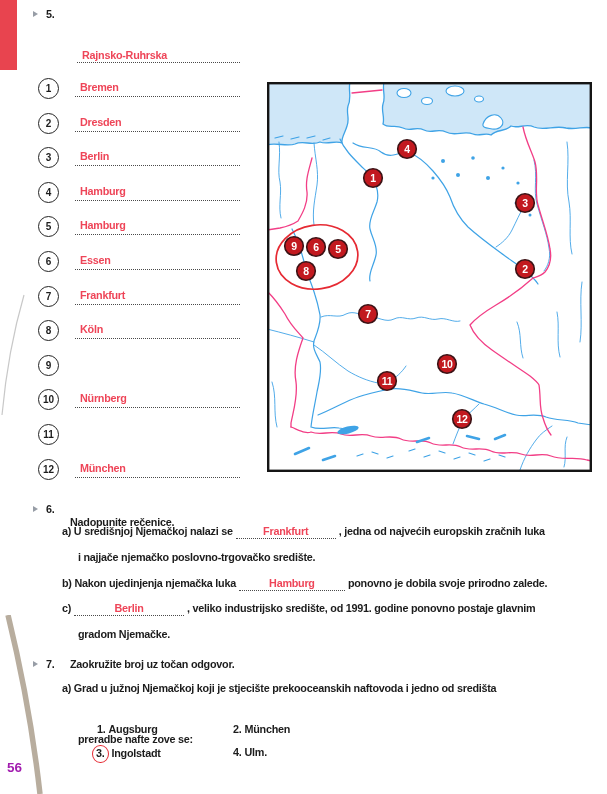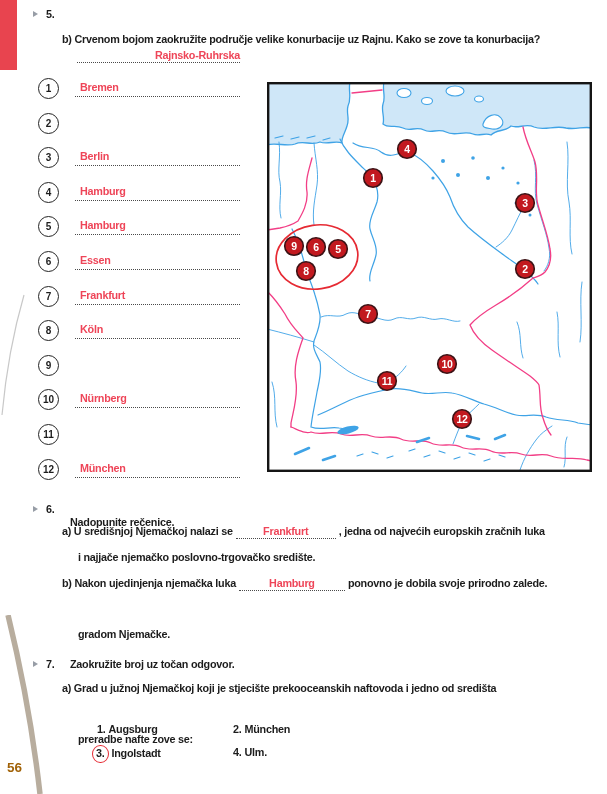--- a/index.html
+++ b/index.html
@@ -6,21 +6,21 @@
   .page{position:relative;width:607px;height:794px;background:#fff;overflow:hidden;
         font-family:"Liberation Sans",sans-serif;color:#1c1c1c;font-weight:bold;
         font-size:10.8px;letter-spacing:-0.25px}
   .row{position:absolute;white-space:nowrap;line-height:15px;height:15px}
   .accent-bar{position:absolute;left:0;top:0;width:17px;height:70px;background:var(--accent_bar)}
   .tri{position:absolute;width:0;height:0;border-left:5.5px solid #979da6;
        border-top:3.5px solid transparent;border-bottom:3.5px solid transparent}
   .ans{color:var(--answer_red)}
   .blank{display:inline-block;vertical-align:baseline;border-bottom:1.6px dotted #4a4a4a;
          text-align:center;height:14px;line-height:14px;margin:0 3px}
-  .blank.left{text-align:right;padding-left:5px}
+  .blank.left{text-align:left;padding-left:5px}
   .city-row{position:absolute;left:36px;width:230px;height:21px}
   .circle-num{position:absolute;left:2px;top:0;width:19px;height:19px;border:1.3px solid #242424;
               border-radius:50%;text-align:center;line-height:19px;font-size:10px;letter-spacing:0}
   .city-blank{position:absolute;left:39px;top:1px;width:160px;height:17px;line-height:16px;
               border-bottom:1.6px dotted #4a4a4a;padding-left:5px}
   .map-wrap{position:absolute;left:267px;top:82px;width:325px;height:390px}
   .sea{fill:var(--sea);stroke:var(--water);stroke-width:1.3}
   .isle{fill:#fff;stroke:var(--water);stroke-width:1.1}
   .river{fill:none;stroke:var(--water);stroke-width:1.2;stroke-linecap:round}
   .thin{stroke-width:0.9}
@@ -30,50 +30,50 @@
   .hatch{fill:none;stroke:var(--water);stroke-width:1.2;stroke-linecap:round}
   .frame{fill:none;stroke:#151515;stroke-width:2.4}
   .conur{fill:none;stroke:var(--circle_red);stroke-width:1.7}
   .marker-dot{fill:var(--marker_red);stroke:#3b1215;stroke-width:1.6}
   .marker-num{fill:#fff;font-family:"Liberation Sans",sans-serif;font-weight:bold;
               font-size:10.5px;text-anchor:middle}
   .optnum{margin-right:3px}
   .optnum.circled{display:inline-block;border:1.4px solid var(--circle_red);border-radius:50%;
                   padding:0 3px 1px 3px;margin-left:-5px}
   .deco{position:absolute;pointer-events:none}
-  .page-num{position:absolute;left:7px;top:760px;font-size:13.5px;letter-spacing:0;color:#a16207}
+  .page-num{position:absolute;left:7px;top:760px;font-size:13.5px;letter-spacing:0;color:#a21caf}
 </style>
 </head>
 <body>
 
 <div class="page">
 
   <div class="accent-bar"></div>
 
   <svg class="deco" style="left:0;top:290px" width="30" height="130">
     <path d="M24,5 Q8,60 2,125" fill="none" stroke="#c8c8c8" stroke-width="1.2"></path>
   </svg>
   <svg class="deco" style="left:0;top:615px" width="50" height="179">
     <path d="M8,0 Q30,90 40,179" fill="none" stroke="#b8ad9e" stroke-width="5.5"></path>
   </svg>
 
   <div class="tri" style="left:33px;top:11px"></div>
   <div class="row" style="left:46px;top:7px">5.</div>
-  <div class="row" style="left:62px;top:32px">b) Crvenom bojom zaokružite područje velike konurbacije uz Rajnu. Kako se zove ta konurbacija?</div>
   <div class="row" style="left:77px;top:48px">
     <span class="blank left" style="width:158px;margin:0"><span class="ans">Rajnsko-Ruhrska</span></span>
   </div>
 
   <div>
       <div class="city-row" style="top: 78px;">
         <span class="circle-num">1</span>
         <span class="city-blank"><span class="ans">Bremen</span></span>
       </div>
       <div class="city-row" style="top: 113px;">
         <span class="circle-num">2</span>
+        <span class="city-blank"><span class="ans">Dresden</span></span>
       </div>
       <div class="city-row" style="top: 147px;">
         <span class="circle-num">3</span>
         <span class="city-blank"><span class="ans">Berlin</span></span>
       </div>
       <div class="city-row" style="top: 182px;">
         <span class="circle-num">4</span>
         <span class="city-blank"><span class="ans">Hamburg</span></span>
       </div>
       <div class="city-row" style="top: 216px;">
@@ -191,20 +191,23 @@
   <div class="tri" style="left:33px;top:506px"></div>
   <div class="row" style="left:46px;top:502px">6.</div>
   <div class="row" style="left:70px;top:515px">Nadopunite rečenice.</div>
   <div class="row" style="left:62px;top:524px">
     <span>a) U središnjoj Njemačkoj nalazi se</span><span class="blank" style="width:100px"><span class="ans">Frankfurt</span></span><span>, jedna od najvećih europskih zračnih luka</span>
   </div>
   <div class="row" style="left:78px;top:550px">i najjače njemačko poslovno-trgovačko središte.</div>
   <div class="row" style="left:62px;top:576px">
     <span>b) Nakon ujedinjenja njemačka luka</span><span class="blank" style="width:106px"><span class="ans">Hamburg</span></span><span>ponovno je dobila svoje prirodno zalede.</span>
   </div>
+  <div class="row" style="left:62px;top:601px">
+    <span>c)</span><span class="blank" style="width:110px"><span class="ans">Berlin</span></span><span>, veliko industrijsko središte, od 1991. godine ponovno postaje glavnim</span>
+  </div>
   <div class="row" style="left:78px;top:627px">gradom Njemačke.</div>
 
   <div class="tri" style="left:33px;top:661px"></div>
   <div class="row" style="left:46px;top:657px">7.</div>
   <div class="row" style="left:62px;top:681px">a) Grad u južnoj Njemačkoj koji je stjecište prekooceanskih naftovoda i jedno od središta</div>
   <div class="row" style="left:70px;top:657px">Zaokružite broj uz točan odgovor.</div>
   <div class="row" style="left:78px;top:732px">preradbe nafte zove se:</div>
 
   <div class="row" style="left:97px;top:722px">
     <span class="optnum">1.</span><span>Augsburg</span>

